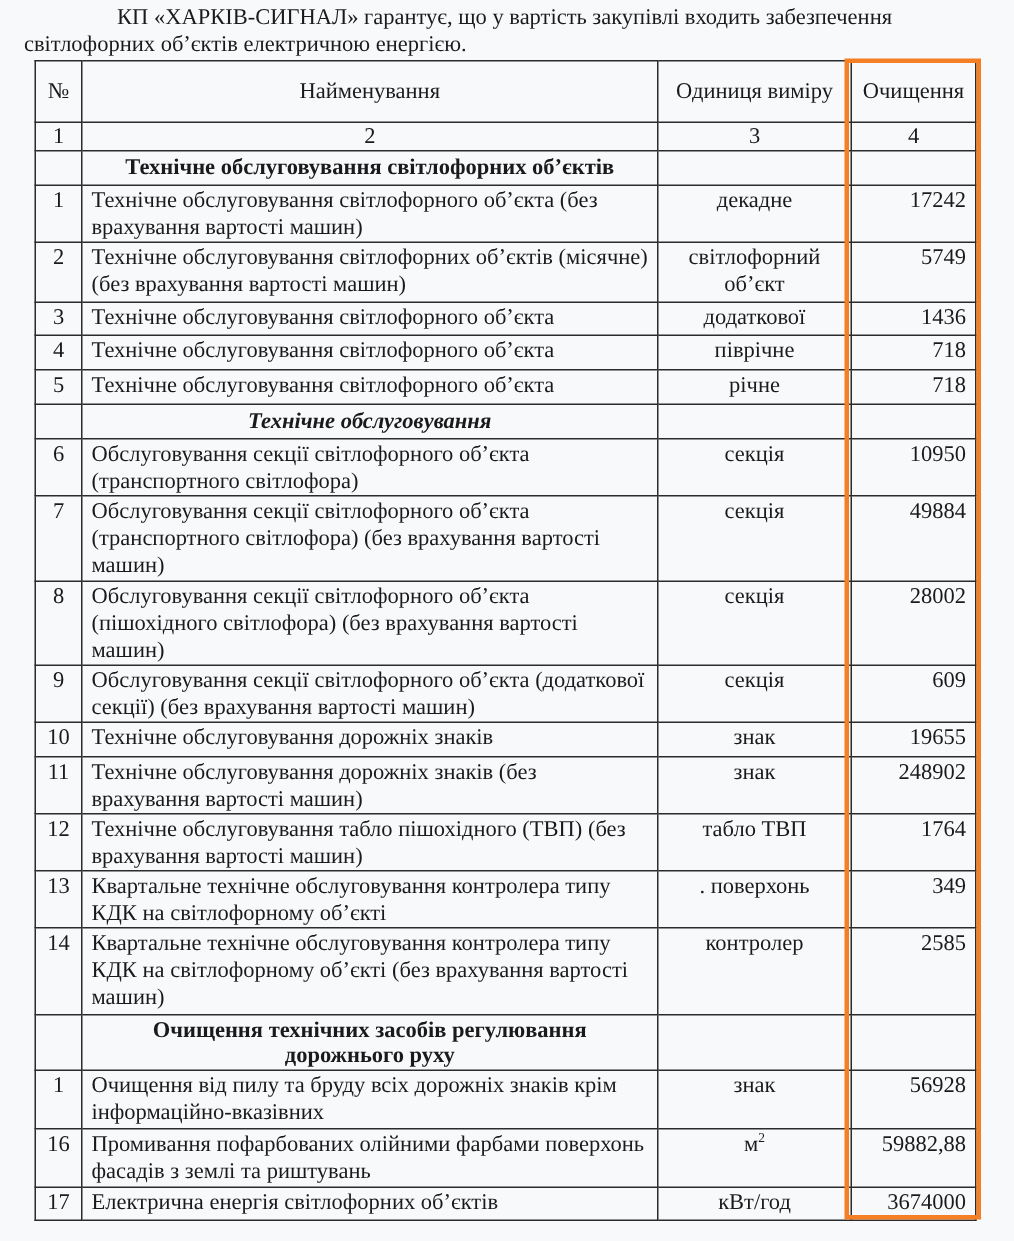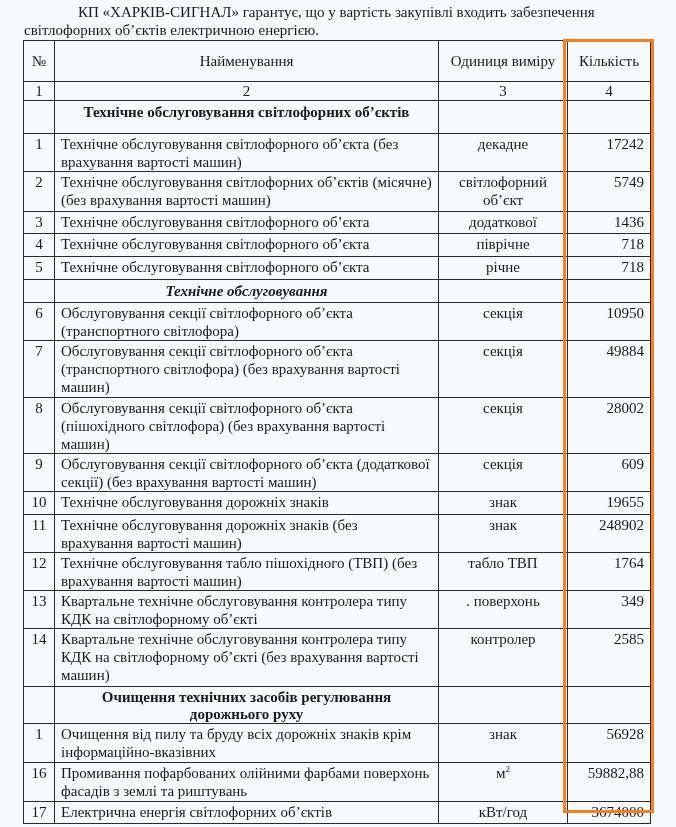--- a/index.html
+++ b/index.html
@@ -9,21 +9,21 @@
     font-family: "Liberation Serif", serif;
     color: #1a1a1a;
     position: relative;
   }
   .intro {
     position: absolute; left: 0; top: 0; width: 700px;
     font-size: 15px; line-height: 18px;
     white-space: nowrap;
   }
   .intro .l1 { position: absolute; left: 78px; top: 3px; }
-  .intro .l2 { position: absolute; left: 24px; top: 21px; }
+  .intro .l2 { position: absolute; left: 16px; top: 21px; }
   table {
     position: absolute; left: 23px; top: 40px;
     border-collapse: collapse;
     font-size: 15px; line-height: 18px;
     table-layout: fixed;
   }
   td, th {
     border: 1px solid #2b2b2b;
     padding: 0 6px;
     vertical-align: top;
@@ -62,31 +62,31 @@
       <col class="c1">
       <col class="c2">
       <col class="c3">
       <col class="c4">
     </colgroup>
   <thead>
     <tr class="hdr">
       <th>№</th>
       <th>Найменування</th>
       <th>Одиниця виміру</th>
-      <th>Кількість</th>
+      <th>Очищення</th>
     </tr>
     <tr class="idx">
       <td>1</td>
       <td>2</td>
       <td>3</td>
       <td>4</td>
     </tr>
   </thead>
   <tbody id="tbody">
-      <tr style="height: 33px;">
+      <tr style="height: 23px;">
         <td></td>
         <td class="section">Технічне обслуговування світлофорних об’єктів</td>
         <td></td>
         <td></td>
       </tr>
       <tr style="height: 38px;">
         <td class="num">1</td>
         <td class="name">Технічне обслуговування світлофорного об’єкта (без врахування вартості машин)</td>
         <td class="unit"><span>декадне</span></td>
         <td class="qty">17242</td>

